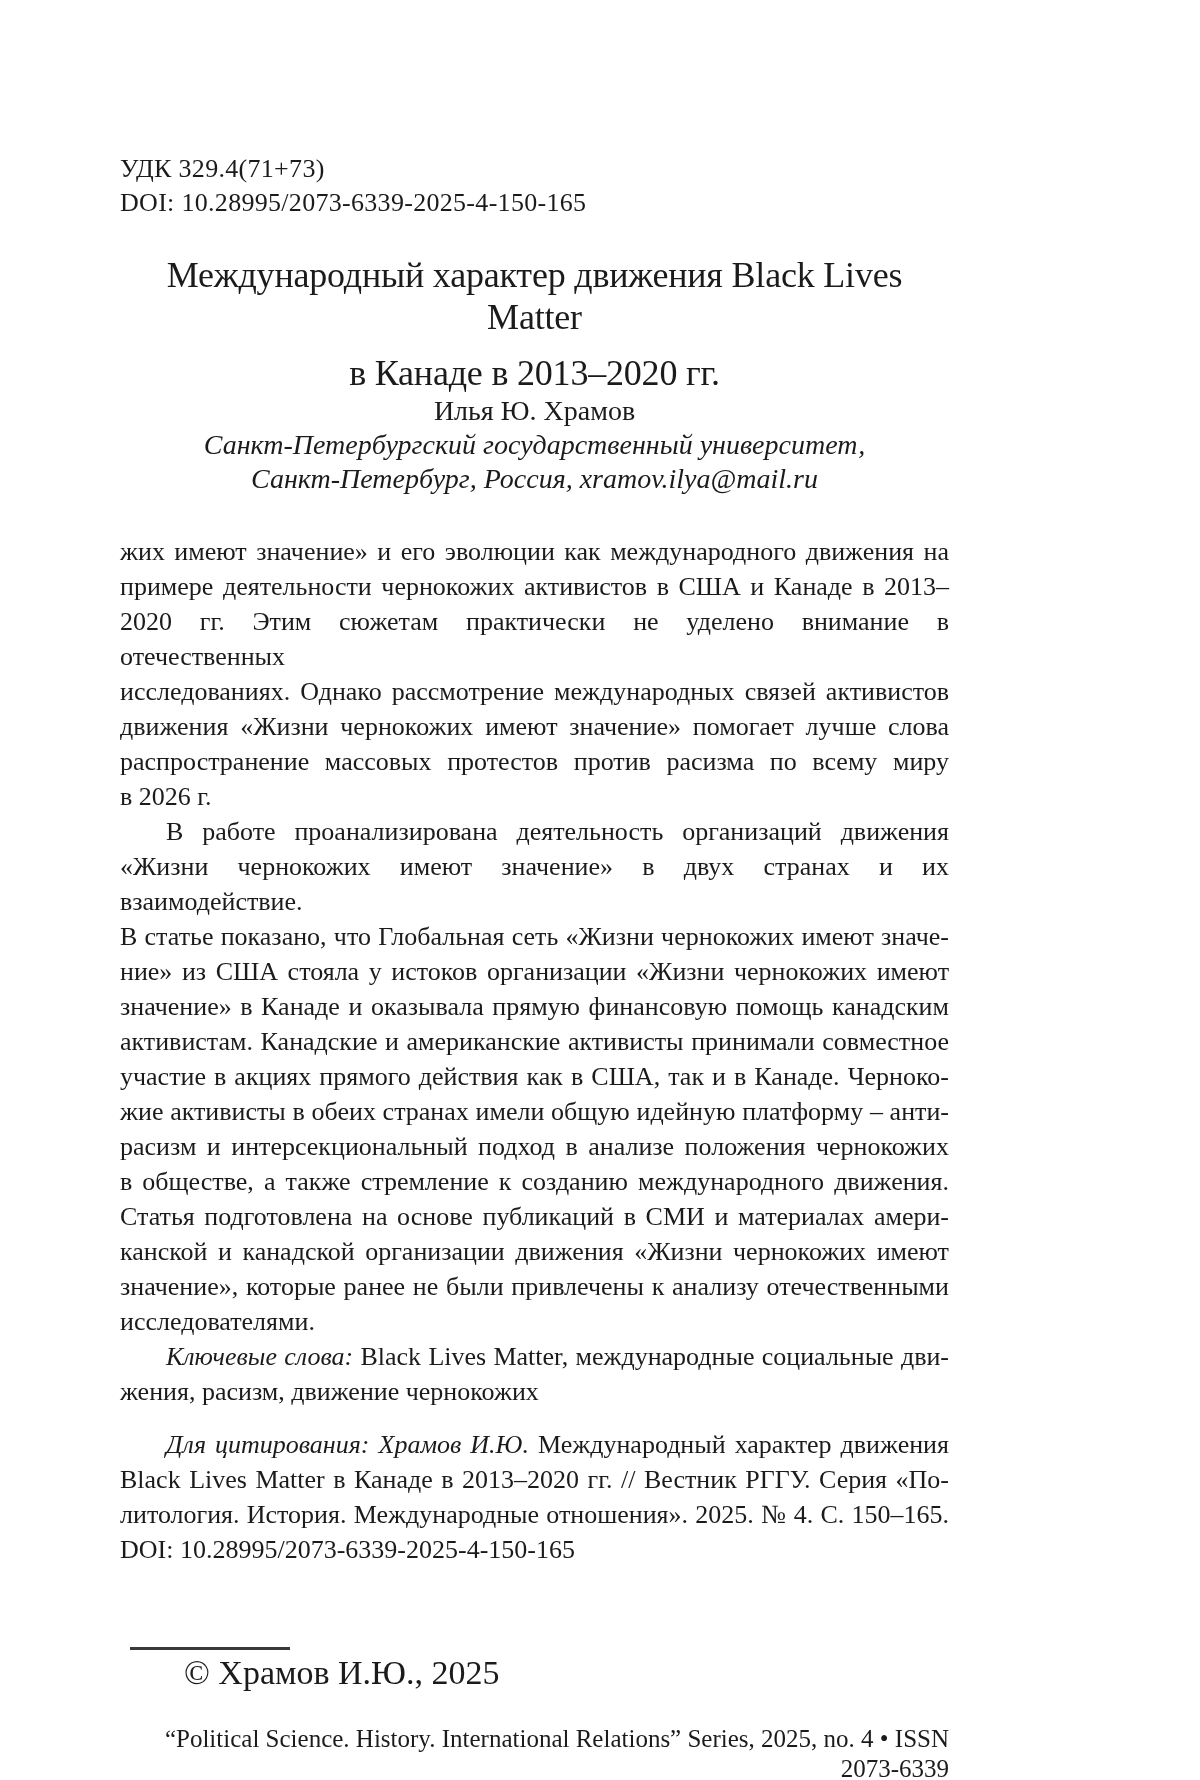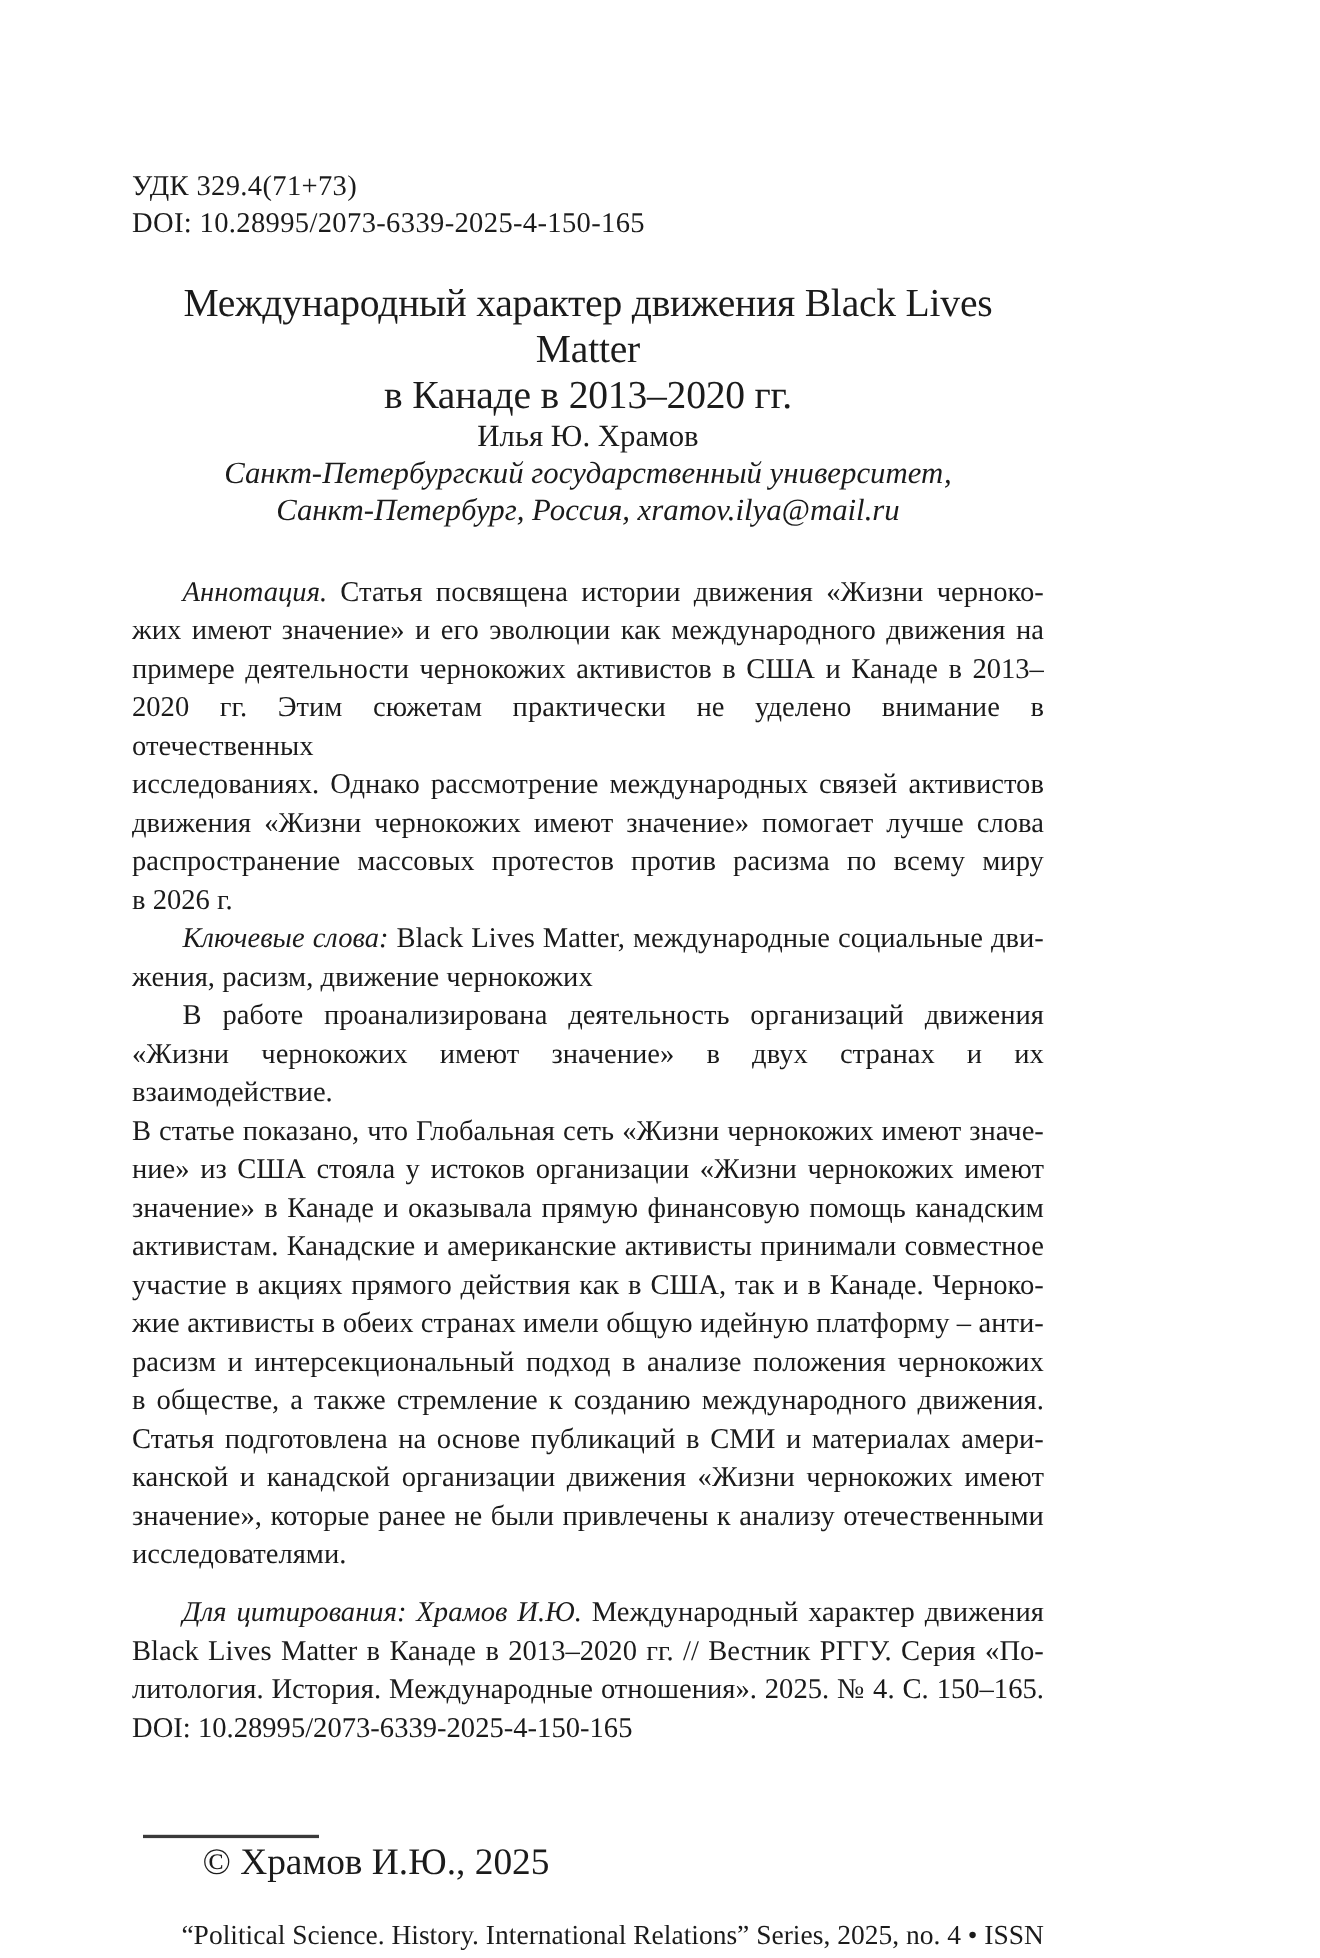--- a/index.html
+++ b/index.html
@@ -17,21 +17,21 @@
   }
   .meta { font-size: 26px; line-height: 34px; letter-spacing: 0.3px; }
   .title {
     margin: 34px 0 0 0;
     font-weight: normal;
     font-size: 36px;
     line-height: 42px;
     text-align: center;
     letter-spacing: -0.2px;
   }
-  .tline { display: block; }
+  .tline { display: block; margin-top: 14px; }
   .author { font-size: 28px; line-height: 34px; text-align: center; }
   .affil { font-style: italic; font-size: 28px; line-height: 34px; text-align: center; }
   .block { font-size: 26px; line-height: 35px; }
   .abstract { margin-top: 38px; }
   .citation { margin-top: 18px; }
   .ln { text-align: justify; text-align-last: justify; white-space: normal; }
   .ln.last { text-align-last: left; }
   .ln.first { text-indent: 46px; }
   .footnote-rule {
     margin-top: 80px;
@@ -58,48 +58,47 @@
     <span class="tline">Международный характер движения Black Lives Matter</span>
     <span class="tline">в Канаде в 2013–2020 гг.</span>
   </h1>
 
   <div class="author">Илья Ю. Храмов</div>
   <div class="affil">Санкт-Петербургский государственный университет,</div>
   <div class="affil">Санкт-Петербург, Россия, xramov.ilya@mail.ru</div>
 
   <div class="block abstract">
     <div>
-        <div class="ln first"><i class="lead">Аннотация.</i> Статья посвящена истории движения «Жизни черноко-</div>
         <div class="ln">жих имеют значение» и его эволюции как международного движения на</div>
         <div class="ln">примере деятельности чернокожих активистов в США и Канаде в 2013–</div>
         <div class="ln">2020 гг. Этим сюжетам практически не уделено внимание в отечественных</div>
         <div class="ln">исследованиях. Однако рассмотрение международных связей активистов</div>
         <div class="ln">движения «Жизни чернокожих имеют значение» помогает лучше слова</div>
         <div class="ln">распространение массовых протестов против расизма по всему миру</div>
         <div class="ln last">в 2026 г.</div>
-      </div>
-    <div>
-        <div class="ln first"><i class="lead">Ключевые слова:</i> Black Lives Matter, международные социальные дви-</div>
-        <div class="ln last">жения, расизм, движение чернокожих</div>
       </div>
     <div>
         <div class="ln first">В работе проанализирована деятельность организаций движения</div>
         <div class="ln">«Жизни чернокожих имеют значение» в двух странах и их взаимодействие.</div>
         <div class="ln">В статье показано, что Глобальная сеть «Жизни чернокожих имеют значе-</div>
         <div class="ln">ние» из США стояла у истоков организации «Жизни чернокожих имеют</div>
         <div class="ln">значение» в Канаде и оказывала прямую финансовую помощь канадским</div>
         <div class="ln">активистам. Канадские и американские активисты принимали совместное</div>
         <div class="ln">участие в акциях прямого действия как в США, так и в Канаде. Черноко-</div>
         <div class="ln">жие активисты в обеих странах имели общую идейную платформу – анти-</div>
         <div class="ln">расизм и интерсекциональный подход в анализе положения чернокожих</div>
         <div class="ln">в обществе, а также стремление к созданию международного движения.</div>
         <div class="ln">Статья подготовлена на основе публикаций в СМИ и материалах амери-</div>
         <div class="ln">канской и канадской организации движения «Жизни чернокожих имеют</div>
         <div class="ln">значение», которые ранее не были привлечены к анализу отечественными</div>
         <div class="ln last">исследователями.</div>
+      </div>
+    <div>
+        <div class="ln first"><i class="lead">Ключевые слова:</i> Black Lives Matter, международные социальные дви-</div>
+        <div class="ln last">жения, расизм, движение чернокожих</div>
       </div>
   </div>
 
   <div class="block citation">
       <div class="ln first"><i class="lead">Для цитирования: Храмов И.Ю.</i> Международный характер движения</div>
       <div class="ln">Black Lives Matter в Канаде в 2013–2020 гг. // Вестник РГГУ. Серия «По-</div>
       <div class="ln">литология. История. Международные отношения». 2025. № 4. С. 150–165.</div>
       <div class="ln last">DOI: 10.28995/2073-6339-2025-4-150-165</div>
     </div>
 

